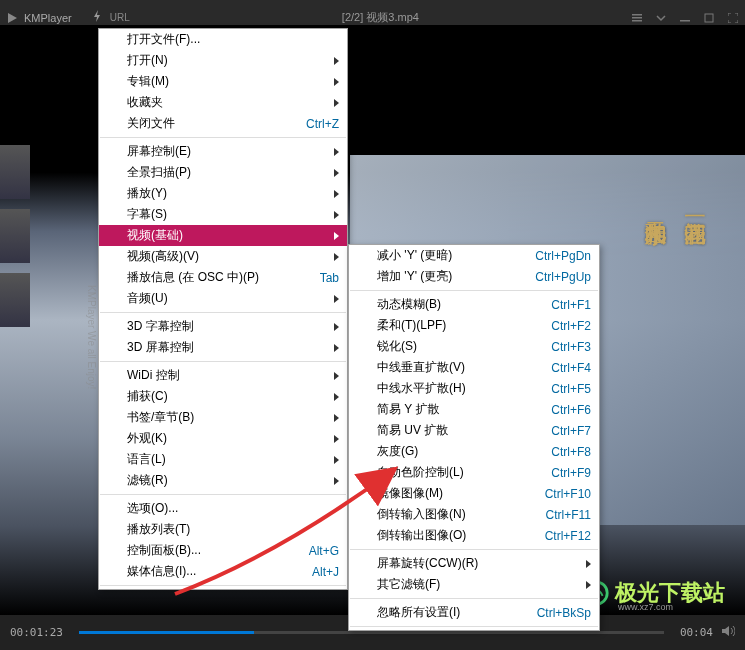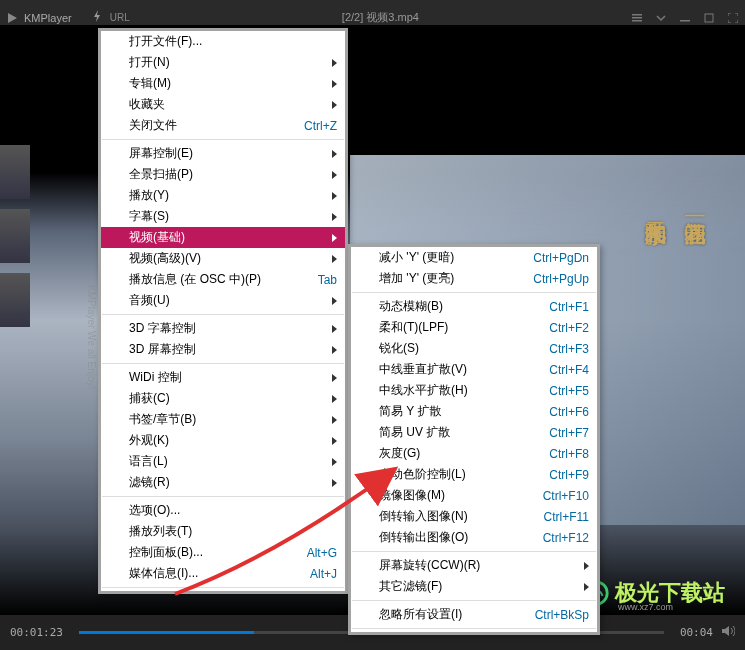--- a/index.html
+++ b/index.html
@@ -99,21 +99,21 @@
     .watermark-sub {
       position: absolute;
       right: 72px; bottom: 38px;
       color: #999; font-size: 9px;
     }
     
     .ctx-menu {
       position: absolute;
       background: #fff;
       color: #000;
-      border: 3px solid #a3a3a3;
+      border: 1px solid #a3a3a3;
       box-shadow: 2px 2px 6px rgba(0,0,0,0.3);
       font-size: 12px;
       min-width: 240px;
     }
     .menu1 { top: 28px; left: 98px; width: 250px; }
     .menu2 { top: 244px; left: 348px; width: 252px; }
     
     .mi {
       display: flex;
       align-items: center;

